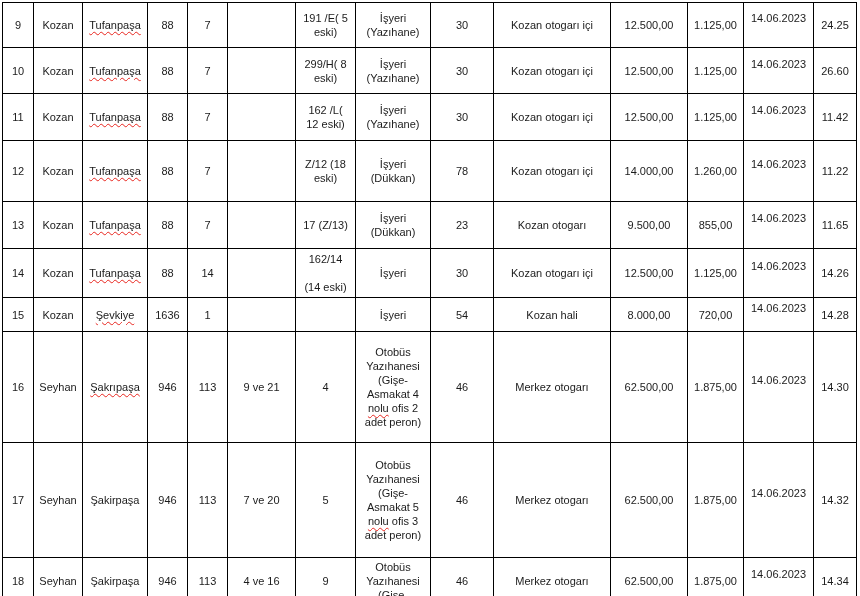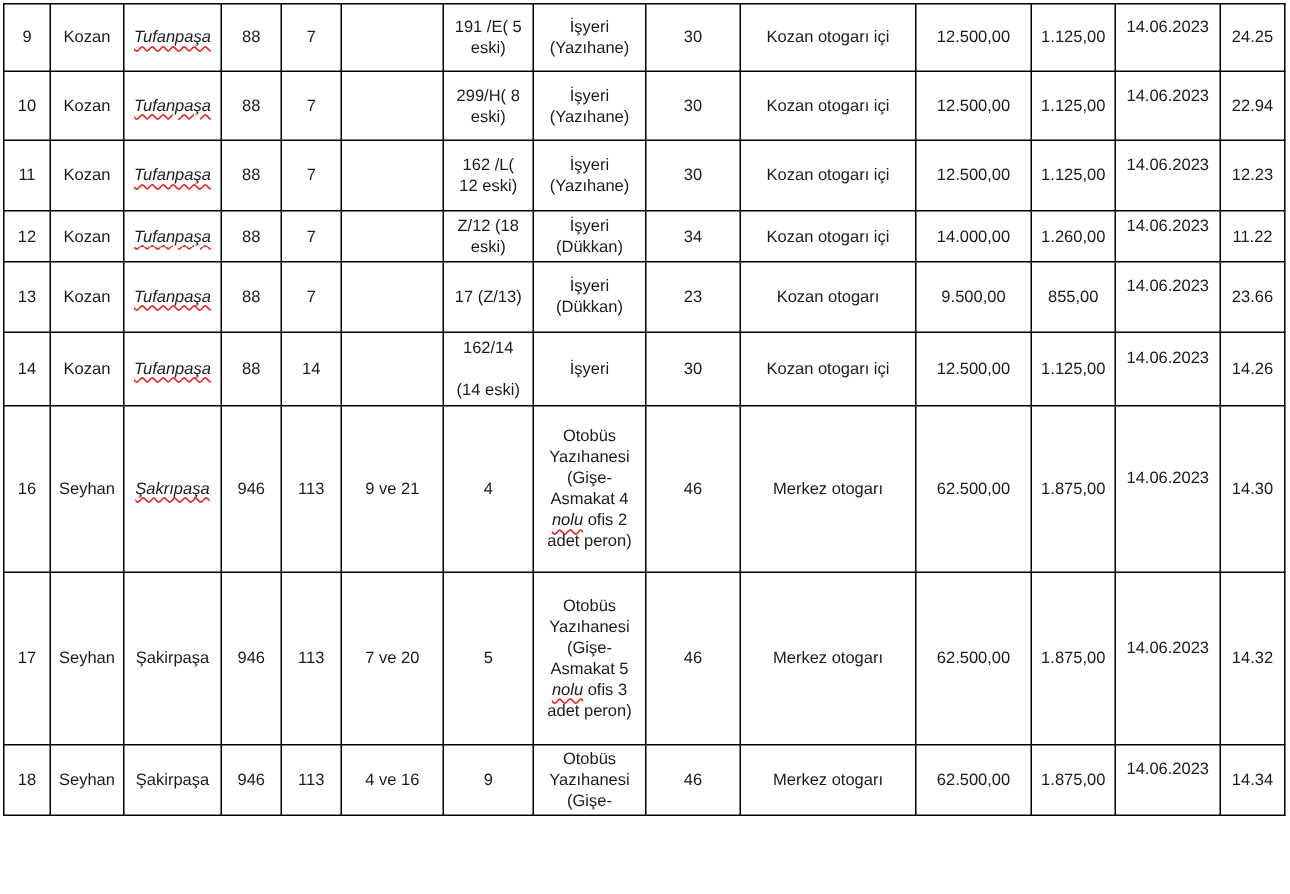--- a/index.html
+++ b/index.html
@@ -30,21 +30,20 @@
     white-space: pre-line;
     overflow: hidden;
     word-wrap: break-word;
   }
   .sq-red {
     text-decoration: underline;
     text-decoration-style: wavy;
     text-decoration-color: var(--spell-red, #e8261f);
     text-decoration-thickness: 1px;
     text-underline-offset: 2px;
-    font-style: italic;
   }
   .sq-blue {
     text-decoration-style: wavy;
     text-decoration-color: var(--grammar-blue, #2e64d8);
     text-decoration-thickness: 1px;
     text-underline-offset: 2px;
   }
 </style>
 </head>
 <body>
@@ -96,53 +95,53 @@
         <td>299/H( 8
 eski)</td>
         <td>İşyeri
 (Yazıhane)</td>
         <td>30</td>
         <td>Kozan otogarı içi</td>
         <td>12.500,00</td>
         <td>1.125,00</td>
         <td>14.06.2023
 &nbsp;</td>
-        <td>22.94</td>
+        <td>26.60</td>
       </tr>
       <tr style="height: 47px;">
         <td>11</td>
         <td>Kozan</td>
         <td><span class="sq-red">Tufanpaşa</span></td>
         <td>88</td>
         <td>7</td>
         <td></td>
         <td>162 /L(
 12 eski)</td>
         <td>İşyeri
 (Yazıhane)</td>
         <td>30</td>
         <td>Kozan otogarı içi</td>
         <td>12.500,00</td>
         <td>1.125,00</td>
         <td>14.06.2023
 &nbsp;</td>
-        <td>12.23</td>
-      </tr>
-      <tr style="height: 34px;">
+        <td>11.42</td>
+      </tr>
+      <tr style="height: 61px;">
         <td>12</td>
         <td>Kozan</td>
         <td><span class="sq-red">Tufanpaşa</span></td>
         <td>88</td>
         <td>7</td>
         <td></td>
         <td>Z/12  (18
 eski)</td>
         <td><span>İşyeri
 </span><span class="sq-blue">(Dükkan)</span></td>
-        <td>34</td>
+        <td>78</td>
         <td>Kozan otogarı içi</td>
         <td>14.000,00</td>
         <td>1.260,00</td>
         <td>14.06.2023
 &nbsp;</td>
         <td>11.22</td>
       </tr>
       <tr style="height: 47px;">
         <td>13</td>
         <td>Kozan</td>
@@ -152,40 +151,57 @@
         <td></td>
         <td>17 (Z/13)</td>
         <td><span>İşyeri
 </span><span class="sq-blue">(Dükkan)</span></td>
         <td>23</td>
         <td>Kozan otogarı</td>
         <td>9.500,00</td>
         <td>855,00</td>
         <td>14.06.2023
 &nbsp;</td>
-        <td>23.66</td>
+        <td>11.65</td>
       </tr>
       <tr style="height: 49px;">
         <td>14</td>
         <td>Kozan</td>
         <td><span class="sq-red">Tufanpaşa</span></td>
         <td>88</td>
         <td>14</td>
         <td></td>
         <td>162/14
 
 (14 eski)</td>
         <td>İşyeri</td>
         <td>30</td>
         <td>Kozan otogarı içi</td>
         <td>12.500,00</td>
         <td>1.125,00</td>
         <td>14.06.2023
 &nbsp;</td>
         <td>14.26</td>
+      </tr>
+      <tr style="height: 34px;">
+        <td>15</td>
+        <td>Kozan</td>
+        <td><span class="sq-red">Şevkiye</span></td>
+        <td>1636</td>
+        <td>1</td>
+        <td></td>
+        <td></td>
+        <td>İşyeri</td>
+        <td>54</td>
+        <td>Kozan hali</td>
+        <td>8.000,00</td>
+        <td>720,00</td>
+        <td>14.06.2023
+&nbsp;</td>
+        <td>14.28</td>
       </tr>
       <tr style="height: 111px;">
         <td>16</td>
         <td>Seyhan</td>
         <td><span class="sq-red">Şakrıpaşa</span></td>
         <td>946</td>
         <td>113</td>
         <td>9 ve 21</td>
         <td>4</td>
         <td><span>Otobüs

